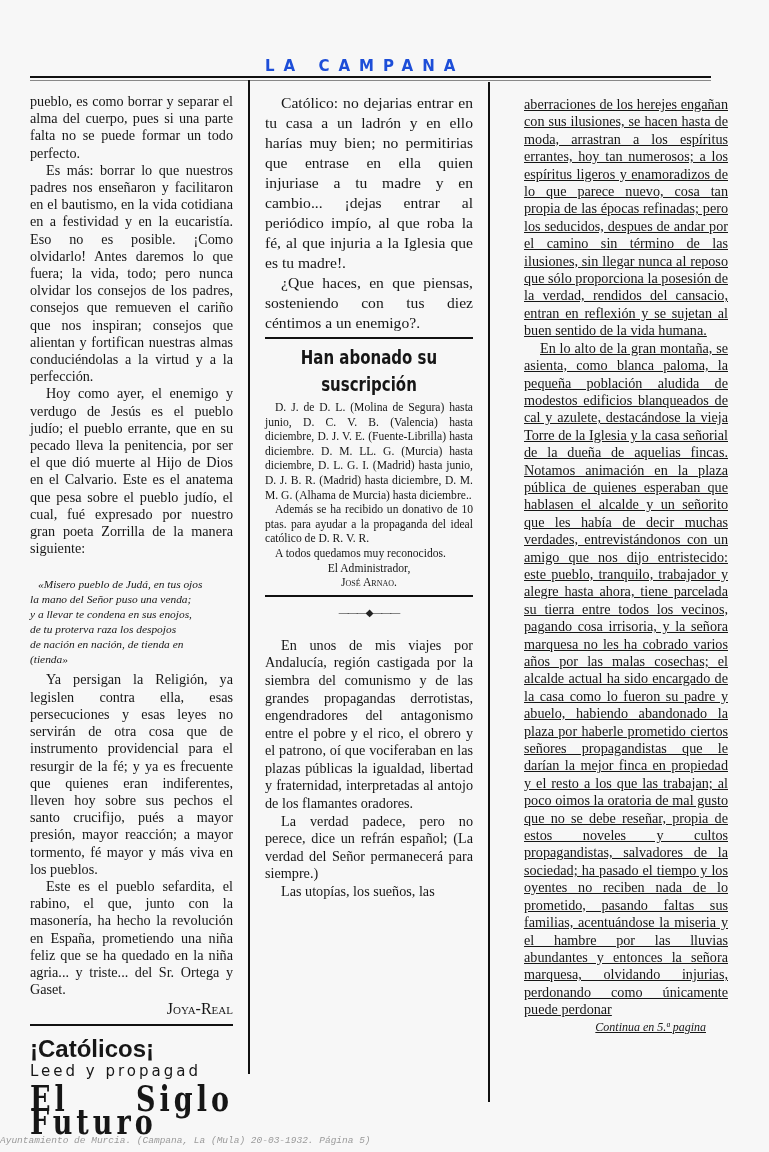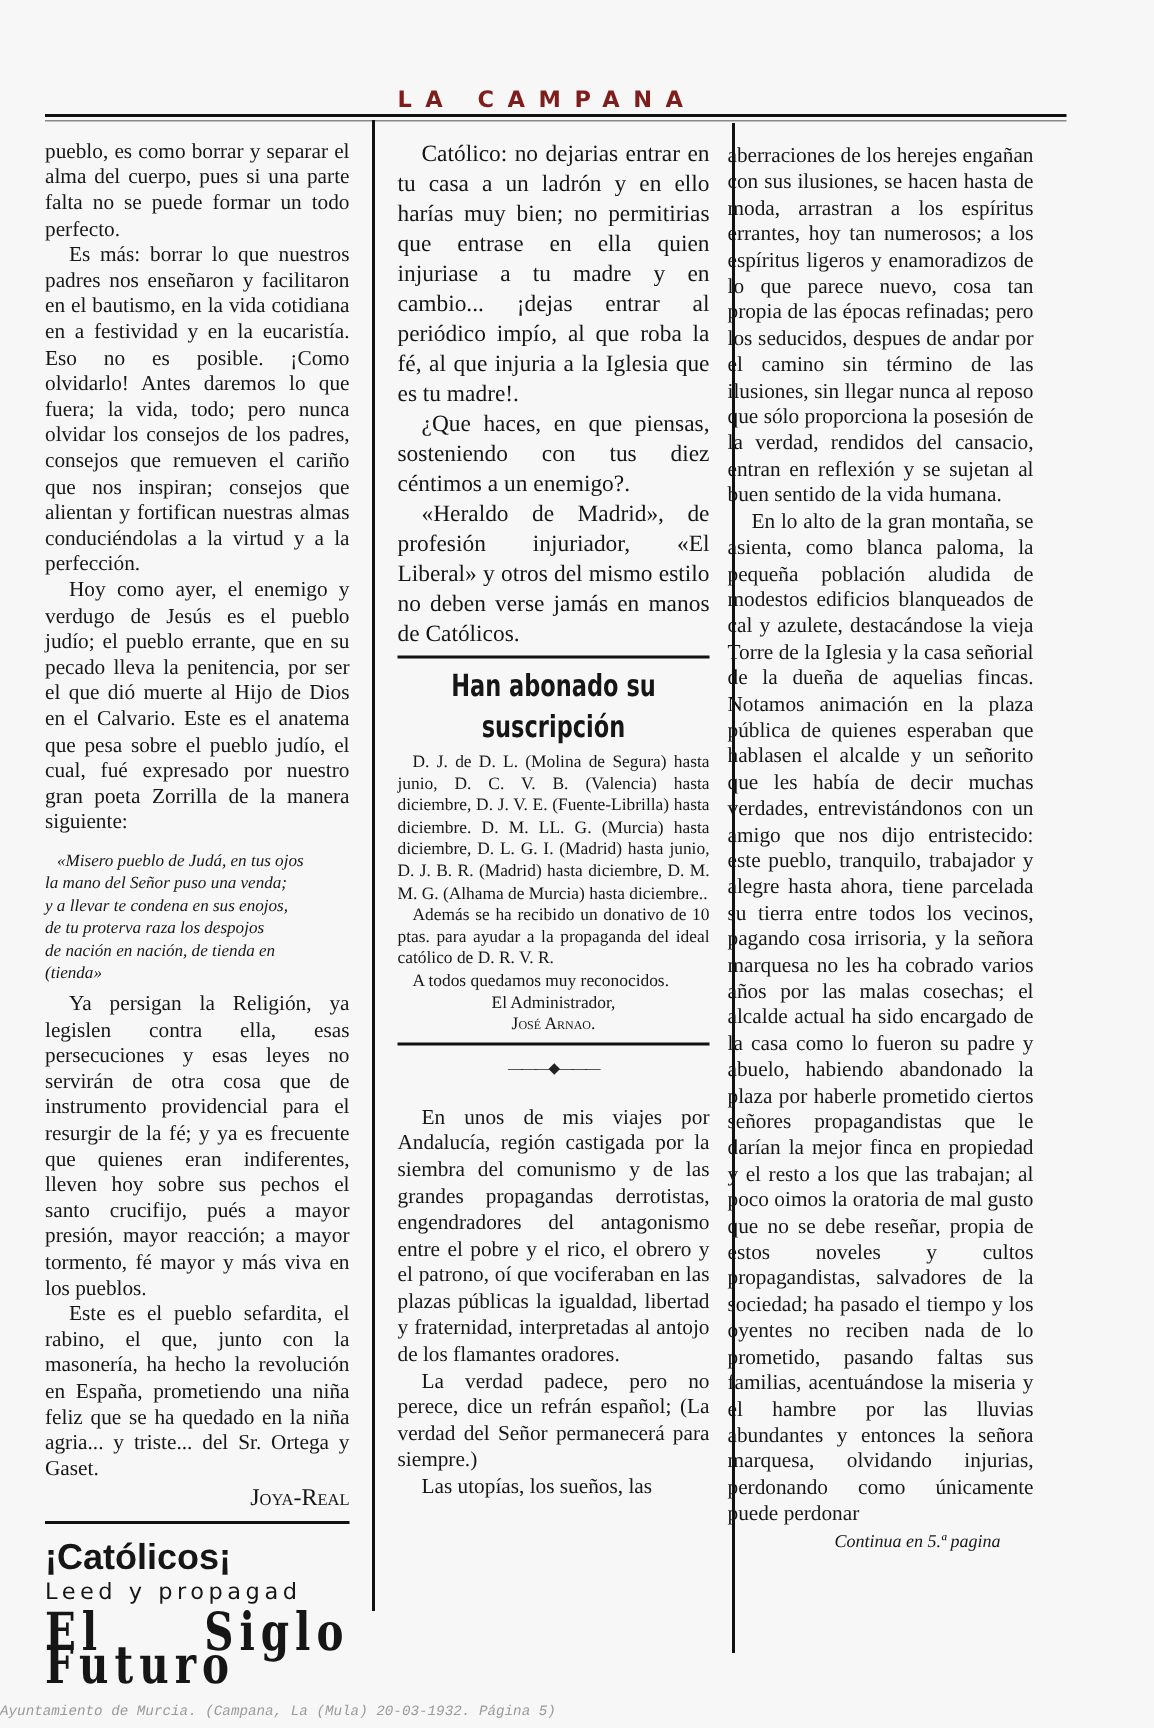--- a/index.html
+++ b/index.html
@@ -2,29 +2,29 @@
 <html><head>
 <meta charset="utf-8">
 <style>
   html, body { margin:0; padding:0; }
   body {
     width:769px; height:1152px; background:#f7f7f7; position:relative; overflow:hidden;
     font-family:"Liberation Serif","DejaVu Serif",serif; color:#161616;
   }
   .masthead {
     position:absolute; left:265px; top:57px; font-family:"DejaVu Sans","Liberation Sans",sans-serif;
-    font-weight:bold; font-size:15px; letter-spacing:9px; color:#7f1d1d;
+    font-weight:bold; font-size:15px; letter-spacing:9px; color:#1d4ed8;
   }
   .rule-top { position:absolute; left:30px; top:76px; width:681px; height:2px; background:#111; }
   .rule-top2 { position:absolute; left:30px; top:80px; width:681px; height:1px; background:#888; }
   .col-divider { position:absolute; width:2px; background:#111; }
   .col { position:absolute; font-size:14.2px; line-height:17.2px; text-align:justify; }
   .col p { margin:0; text-indent:16px; }
   .col p.noind { text-indent:0; }
-  .verse { font-style:italic; font-size:11.4px; line-height:15px; margin:10px 0 4px 0; }
+  .verse { font-style:italic; font-size:11.4px; line-height:15px; margin:20px 0 4px 0; }
   .verse div { white-space:nowrap; }
   .verse .r { text-align:left; }
   .sig { text-align:right; font-variant:small-caps; font-size:16px; margin-top:2px; }
   .hr { height:2px; background:#111; margin:6px 0; }
   .ad-title { font-family:"Liberation Sans","DejaVu Sans",sans-serif; font-weight:bold; font-size:24px; margin-top:14px; }
   .ad-line { font-family:"DejaVu Sans","Liberation Sans",sans-serif; font-size:15px; letter-spacing:3px; margin-top:6px; }
   .ad-big { font-family:"DejaVu Serif","Liberation Serif",serif; font-weight:bold; font-size:27px; letter-spacing:4px; margin-top:8px; transform:scaleY(1.3); transform-origin:left top; }
   .subs-title { text-align:center; font-family:"DejaVu Sans","Liberation Sans",sans-serif; font-weight:bold; font-size:15px; transform:scaleY(1.35); margin:12px 0 10px 0; letter-spacing:0px; }
   .small { font-size:11.6px; line-height:14.6px; }
   .small p { text-indent:10px; }
@@ -61,38 +61,37 @@
   <div class="sig">Joya-Real</div>
   <div class="hr"></div>
   <div class="ad-title">¡Católicos¡</div>
   <div class="ad-line">Leed y propagad</div>
   <div class="ad-big">El Siglo Futuro</div>
 </div>
 
 <div class="col" style="left:265px; top:93px; width:208px; font-size:15.6px; line-height:20px;">
   <p>Católico: no dejarias entrar en tu casa a un ladrón y en ello harías muy bien; no permitirias que entrase en ella quien injuriase a tu madre y en cambio... ¡dejas entrar al periódico impío, al que roba la fé, al que injuria a la Iglesia que es tu madre!.</p>
   <p>¿Que haces, en que piensas, sosteniendo con tus diez céntimos a un enemigo?.</p>
-  <p>«Heraldo de Madrid», de profesión injuriador, «El Liberal» y otros del mismo estilo no deben verse jamás en manos de Católicos.</p>
   <div class="hr" style="margin-top:4px;"></div>
   <div class="subs-title">Han abonado su suscripción</div>
   <div class="small">
     <p>D. J. de D. L. (Molina de Segura) hasta junio, D. C. V. B. (Valencia) hasta diciembre, D. J. V. E. (Fuente-Librilla) hasta diciembre. D. M. LL. G. (Murcia) hasta diciembre, D. L. G. I. (Madrid) hasta junio, D. J. B. R. (Madrid) hasta diciembre, D. M. M. G. (Alhama de Murcia) hasta diciembre..</p>
     <p>Además se ha recibido un donativo de 10 ptas. para ayudar a la propaganda del ideal católico de D. R. V. R.</p>
     <p>A todos quedamos muy reconocidos.</p>
     <div class="center">El Administrador,</div>
     <div class="center" style="font-variant:small-caps;">José Arnao.</div>
   </div>
   <div class="hr" style="margin-top:4px;"></div>
   <div class="orn">———◆———</div>
   <div style="font-size:14.2px; line-height:17.6px;">
     <p>En unos de mis viajes por Andalucía, región castigada por la siembra del comunismo y de las grandes propagandas derrotistas, engendradores del antagonismo entre el pobre y el rico, el obrero y el patrono, oí que vociferaban en las plazas públicas la igualdad, libertad y fraternidad, interpretadas al antojo de los flamantes oradores.</p>
     <p>La verdad padece, pero no perece, dice un refrán español; (La verdad del Señor permanecerá para siempre.)</p>
     <p>Las utopías, los sueños, las</p>
   </div>
 </div>
 
-<div class="col" style="left:485px; top:96px; width:204px; line-height:17.4px;">
+<div class="col" style="left:524px; top:96px; width:204px; line-height:17.4px;text-decoration:underline;">
   <p class="noind">aberraciones de los herejes engañan con sus ilusiones, se hacen hasta de moda, arrastran a los espíritus errantes, hoy tan numerosos; a los espíritus ligeros y enamoradizos de lo que parece nuevo, cosa tan propia de las épocas refinadas; pero los seducidos, despues de andar por el camino sin término de las ilusiones, sin llegar nunca al reposo que sólo proporciona la posesión de la verdad, rendidos del cansacio, entran en reflexión y se sujetan al buen sentido de la vida humana.</p>
   <p>En lo alto de la gran montaña, se asienta, como blanca paloma, la pequeña población aludida de modestos edificios blanqueados de cal y azulete, destacándose la vieja Torre de la Iglesia y la casa señorial de la dueña de aquelias fincas. Notamos animación en la plaza pública de quienes esperaban que hablasen el alcalde y un señorito que les había de decir muchas verdades, entrevistándonos con un amigo que nos dijo entristecido: este pueblo, tranquilo, trabajador y alegre hasta ahora, tiene parcelada su tierra entre todos los vecinos, pagando cosa irrisoria, y la señora marquesa no les ha cobrado varios años por las malas cosechas; el alcalde actual ha sido encargado de la casa como lo fueron su padre y abuelo, habiendo abandonado la plaza por haberle prometido ciertos señores propagandistas que le darían la mejor finca en propiedad y el resto a los que las trabajan; al poco oimos la oratoria de mal gusto que no se debe reseñar, propia de estos noveles y cultos propagandistas, salvadores de la sociedad; ha pasado el tiempo y los oyentes no reciben nada de lo prometido, pasando faltas sus familias, acentuándose la miseria y el hambre por las lluvias abundantes y entonces la señora marquesa, olvidando injurias, perdonando como únicamente puede perdonar</p>
   <div class="cont">Continua en 5.ª pagina</div>
 </div>
 
 <div class="footer">Ayuntamiento de Murcia. (Campana, La (Mula) 20-03-1932. Página 5)</div>
 
 </body></html>

